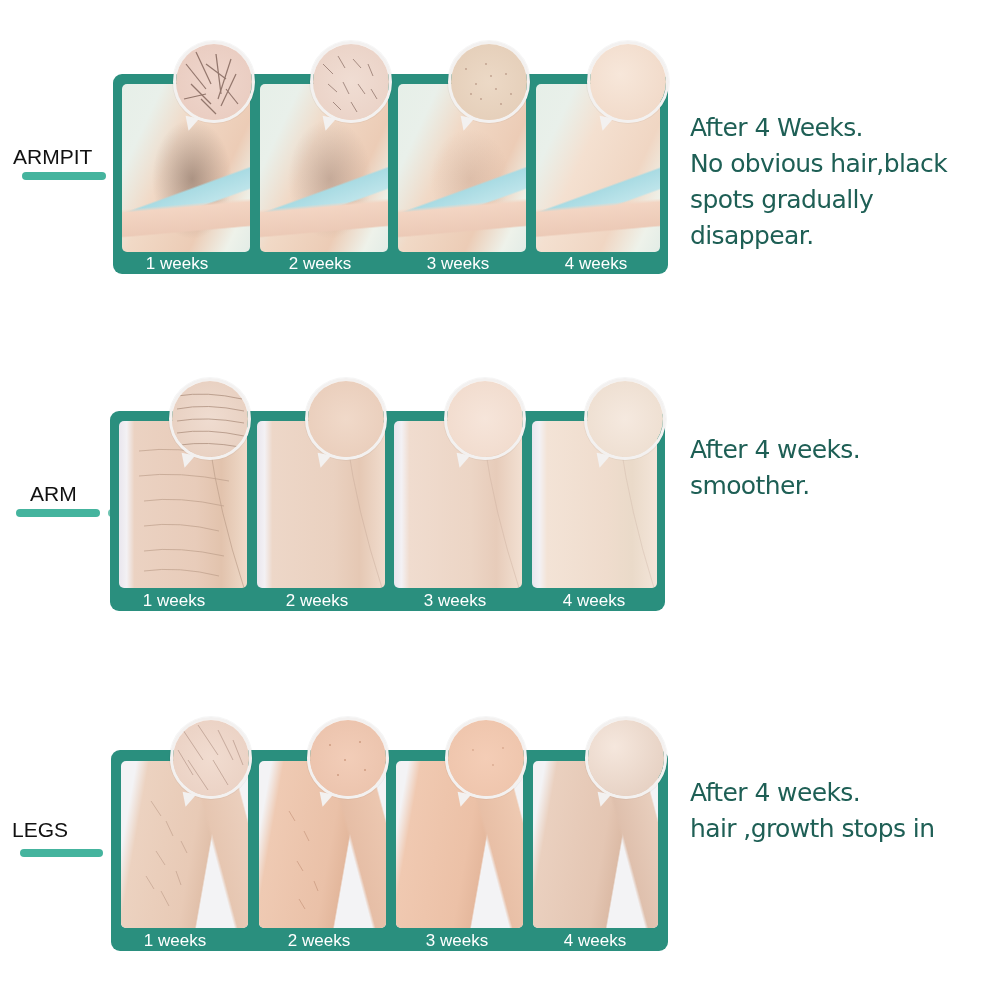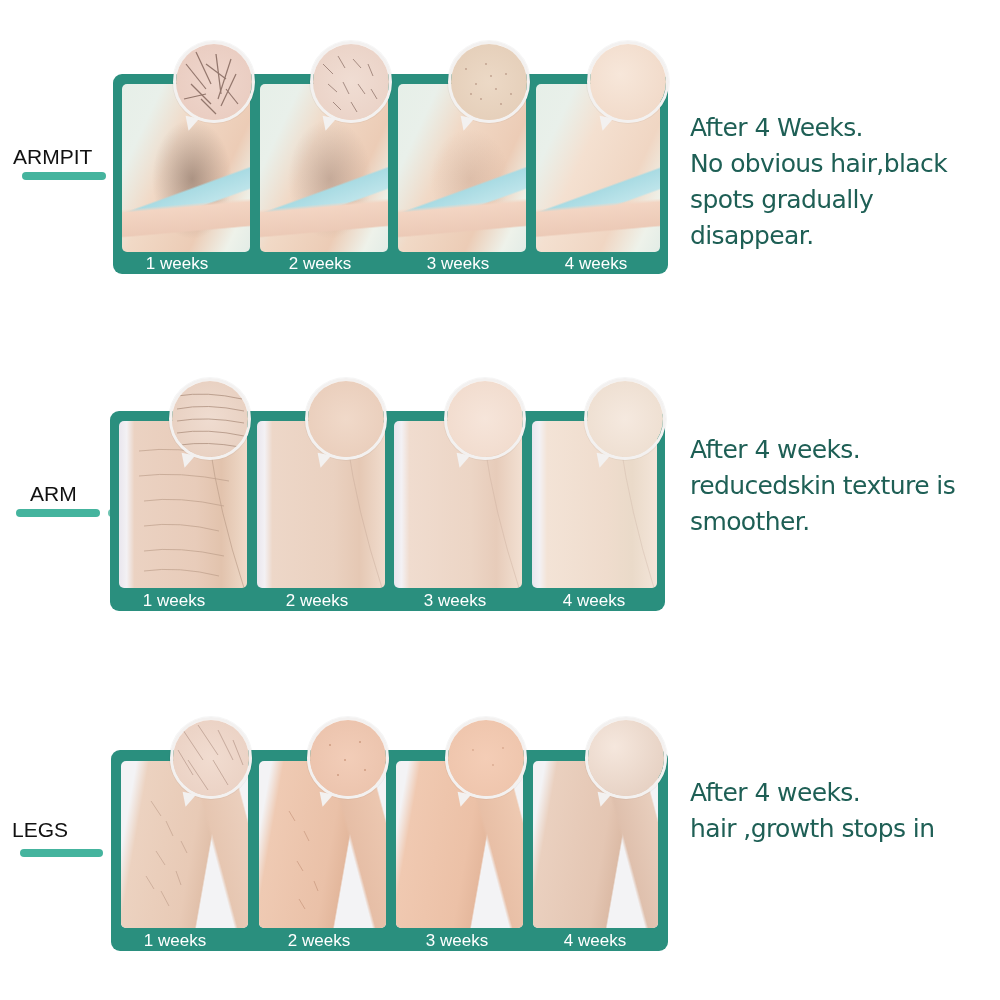--- a/index.html
+++ b/index.html
@@ -231,21 +231,20 @@
     <div class="tail"></div>
   </div>
 
   <span class="week-label" style="left:110px; top:591px;">1 weeks</span>
   <span class="week-label" style="left:253px; top:591px;">2 weeks</span>
   <span class="week-label" style="left:391px; top:591px;">3 weeks</span>
   <span class="week-label" style="left:530px; top:591px;">4 weeks</span>
 
   <div class="desc" style="top:432px;">
     <div>After 4 weeks.</div>
-    <div>reducedskin texture is</div>
     <div>smoother.</div>
   </div>
 </div>
 
 <div class="section">
   <span class="region-label" style="left:12px; top:818px;">LEGS</span>
   <div class="pill" style="left:20px; top:849px; width:83px;"></div>
   <div class="dot" style="left:111px; top:849px;"></div>
 
   <div class="panel" style="left:111px; top:750px; width:557px; height:201px;"></div>

